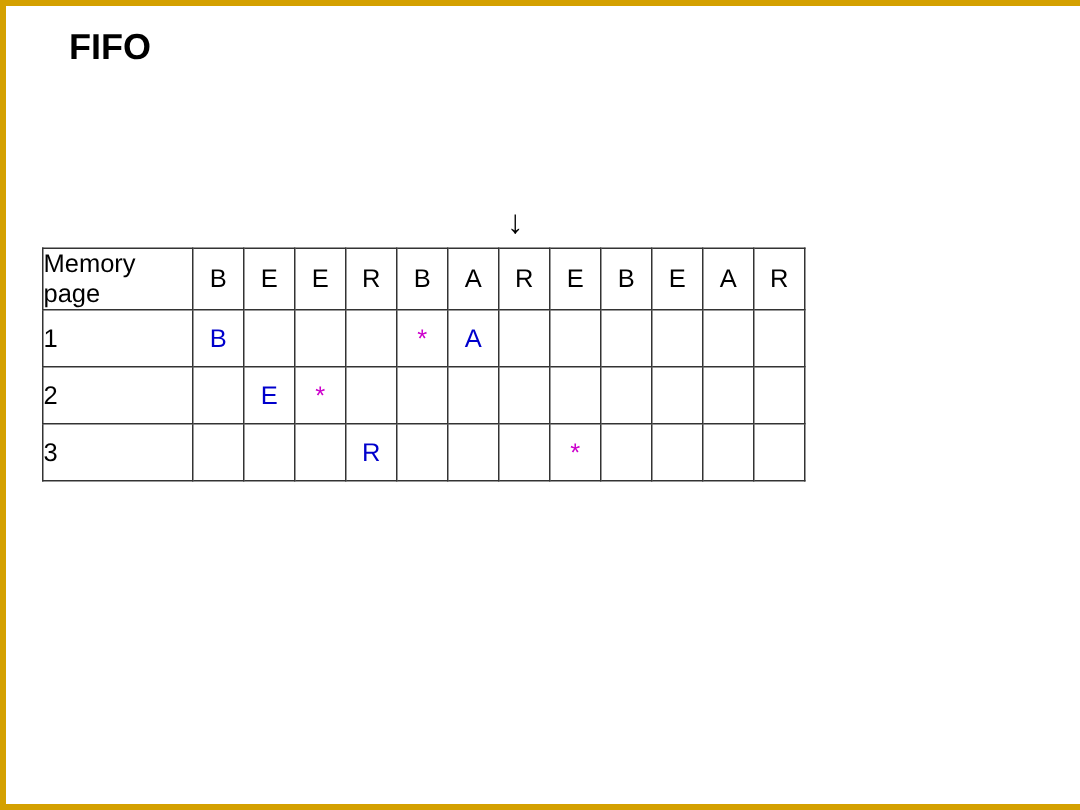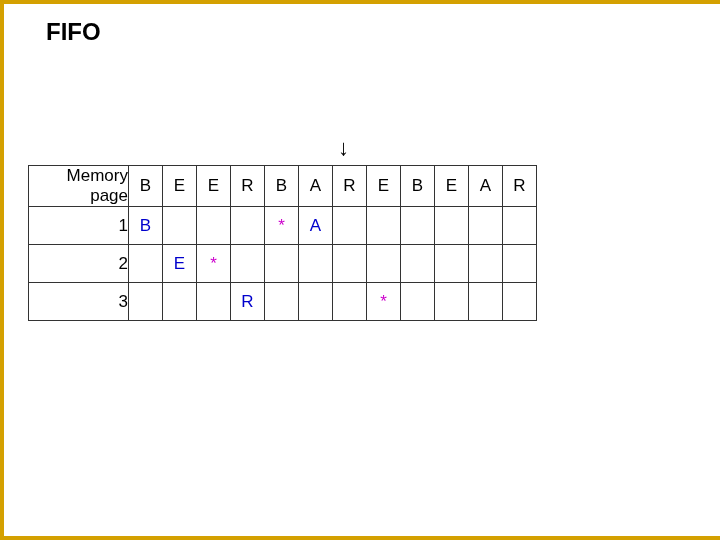--- a/index.html
+++ b/index.html
@@ -70,21 +70,21 @@
       vertical-align: middle;
       font-size: 17px;
       color: #000;
     }
 
     
     table td.row-label {
       width: 100px;
       font-size: 17px;
       font-weight: normal;
-      text-align: right;
+      text-align: left;
     }
 
     .text-blue { color: #0000cc; }
     .text-magenta { color: #cc00cc; }
 
     
     .bottom-border {
       position: absolute;
       bottom: 0;
       left: 0;

